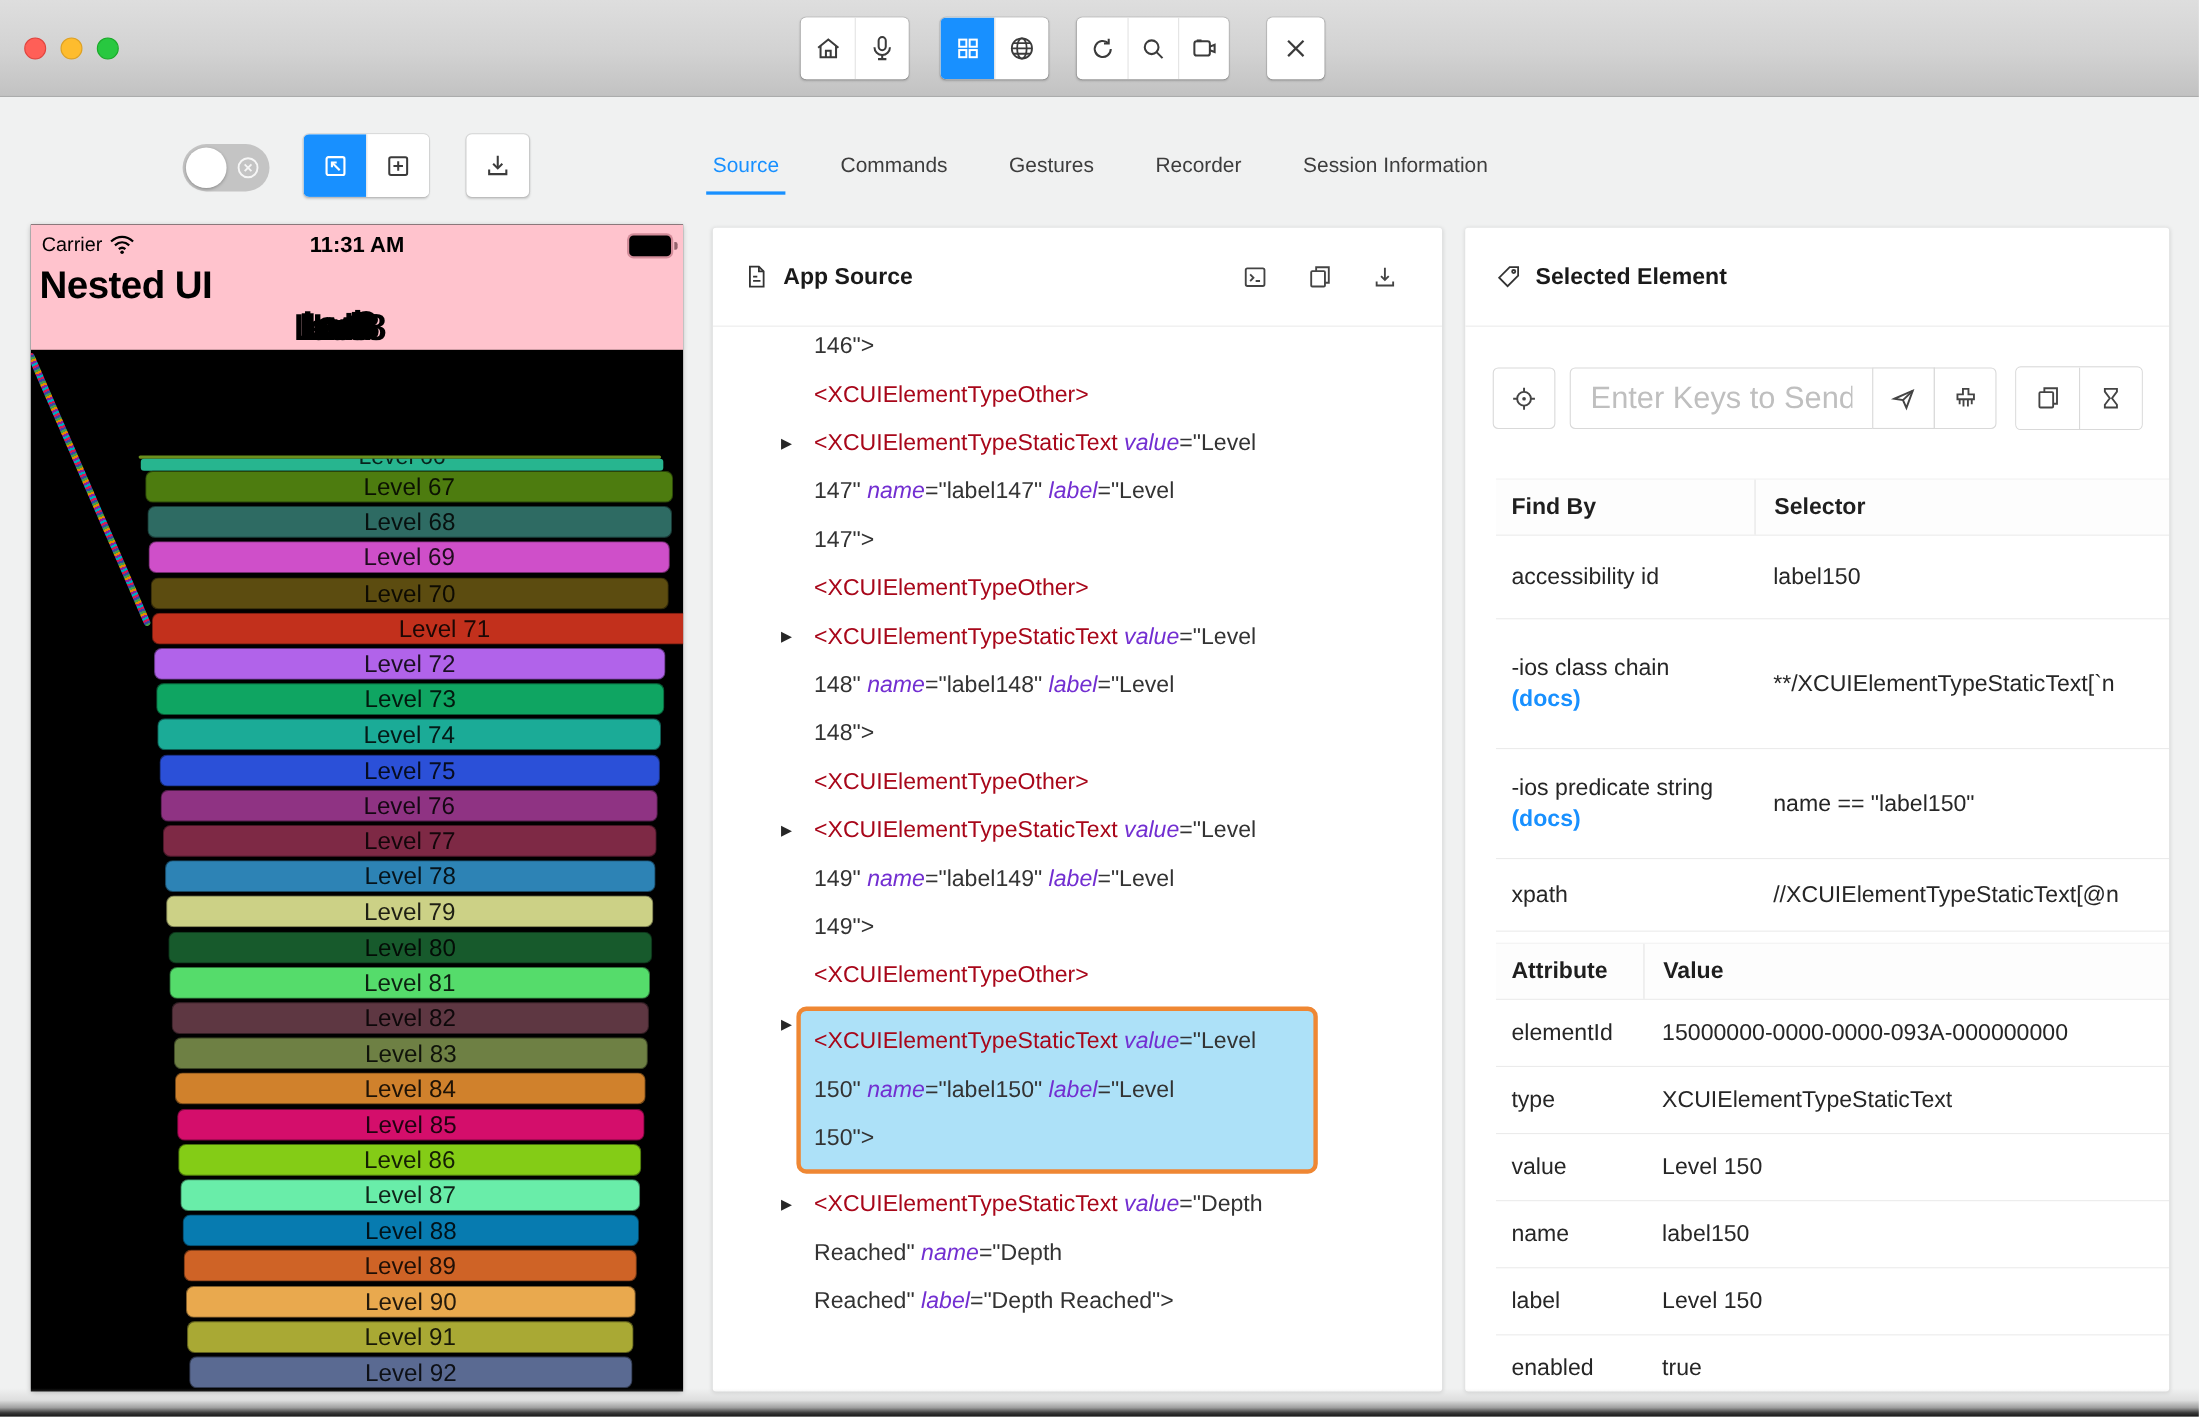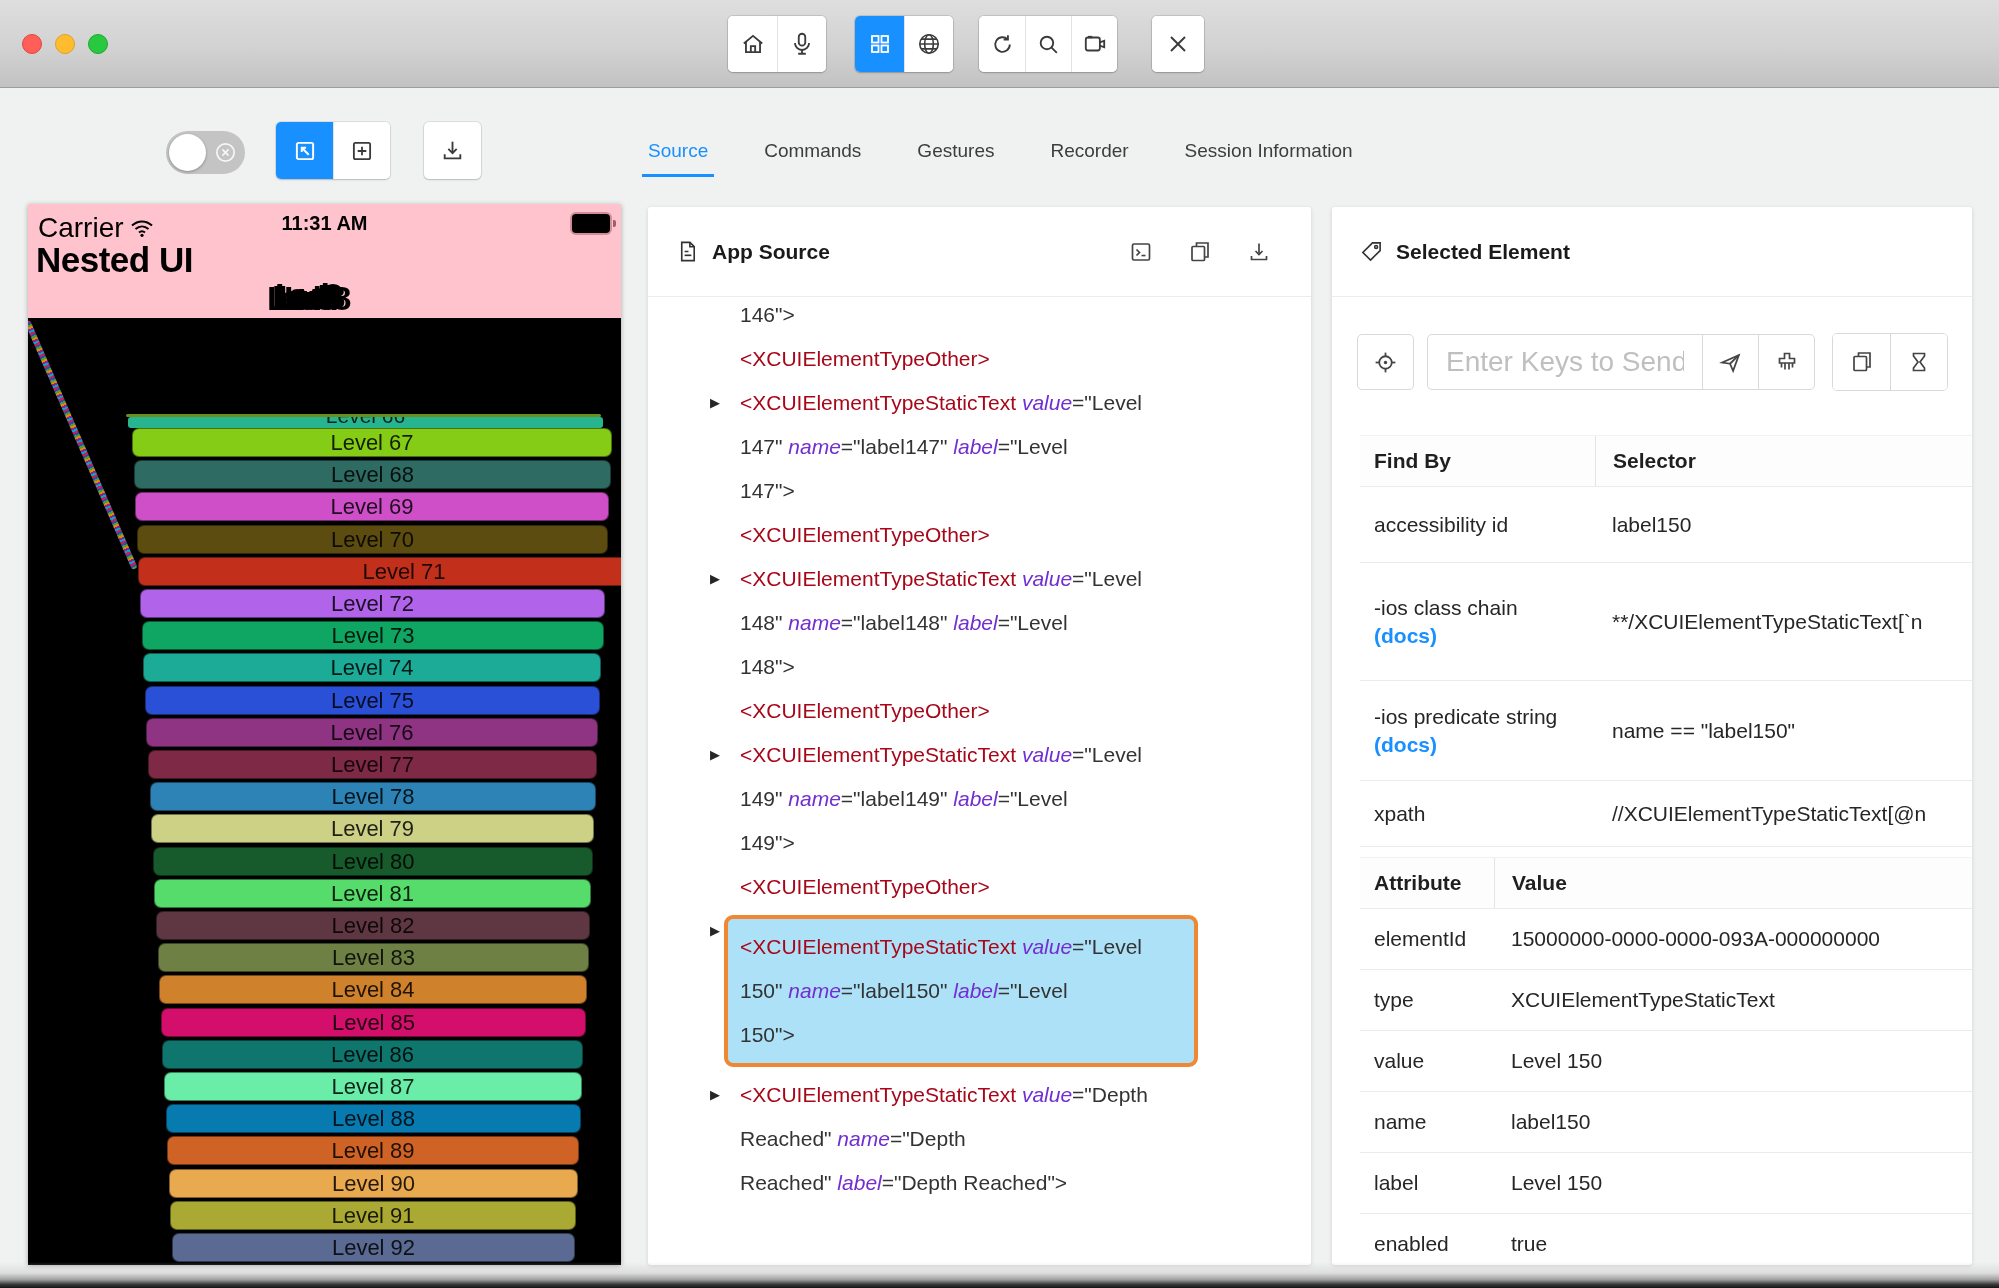--- a/index.html
+++ b/index.html
@@ -71,21 +71,21 @@
   .tab.active { color:#1890ff; }
   .tab.active::after { content:''; position:absolute; left:-6px; right:-6px; bottom:2px; height:3px; background:#1890ff; }
 
   
   .phone {
     position:absolute; left:28px; top:204px; width:593px; height:1061px;
     background:#000; overflow:hidden; box-shadow:0 1px 5px rgba(0,0,0,.3);
   }
   .phone-header { position:absolute; top:0; left:0; right:0; height:114px; background:#ffc3cd; z-index:2; }
   .statusbar { position:absolute; top:8px; left:0; right:0; height:26px; }
-  .carrier { position:absolute; left:10px; top:0; font-size:28px; font-weight:500; color:#000; display:flex; align-items:center; gap:6px; }
+  .carrier { position:absolute; left:10px; top:0; font-size:18px; font-weight:500; color:#000; display:flex; align-items:center; gap:6px; }
   .ph-time { position:absolute; left:0; right:0; top:0; text-align:center; font-size:20px; font-weight:600; color:#000; }
   .battery { position:absolute; right:11px; top:2px; width:38px; height:19px; background:#000; border-radius:4px; box-shadow:0 0 0 2px rgba(130,40,60,.35); }
   .battery::after { content:''; position:absolute; right:-6px; top:6px; width:3px; height:7px; background:rgba(60,20,30,.55); border-radius:0 2px 2px 0; }
   .app-title { position:absolute; left:8px; top:36px; font-size:35px; font-weight:800; color:#000; letter-spacing:-.5px; }
   .glitch { position:absolute; left:244px; top:74px; font-size:34px; font-weight:700; color:#000; letter-spacing:-8px; z-index:3;
             text-shadow:6px 0 #000, 12px 1px #000, -5px 1px #000, 3px -2px #000; }
   .noise-stripe {
     position:absolute; left:2px; top:116px; width:270px; height:6px; z-index:1;
     transform:rotate(66.5deg); transform-origin:left top; opacity:.9; border-radius:3px;
     background:repeating-linear-gradient(90deg,#e91e63 0 2px,#3f51b5 2px 4px,#4caf50 4px 6px,#ff9800 6px 8px,#9c27b0 8px 10px,#00bcd4 10px 12px);
@@ -293,40 +293,40 @@
     </div>
     <div class="app-title">Nested UI</div>
     <div class="glitch">Level 8</div>
   </div>
   <div class="noise-stripe"></div>
   <div class="sliver-edge" id="sliver-edge" style="background: rgb(107, 143, 29);"></div>
   <div class="sliver" id="sliver" style="background: rgb(39, 181, 143);">
       <div id="sliver-label">Level 66</div>
     </div>
   <div id="bars">
-      <div class="bar" style="background: #84cc16; top: 224px; left: 104px; width: 480px;">Level 67</div>
+      <div class="bar" style="background: #4d7c0f; top: 224px; left: 104px; width: 480px;">Level 67</div>
       <div class="bar" style="background: rgb(46, 107, 99); top: 256px; left: 106px; width: 477px;">Level 68</div>
       <div class="bar" style="background: rgb(207, 79, 201); top: 288px; left: 107px; width: 474px;">Level 69</div>
       <div class="bar" style="background: rgb(92, 76, 16); top: 321px; left: 109px; width: 471px;">Level 70</div>
       <div class="bar" style="background: rgb(194, 48, 28); top: 353px; left: 110px; width: 532px;">Level 71</div>
       <div class="bar" style="background: rgb(177, 99, 234); top: 385px; left: 112px; width: 465px;">Level 72</div>
       <div class="bar" style="background: rgb(15, 165, 98); top: 417px; left: 114px; width: 462px;">Level 73</div>
       <div class="bar" style="background: rgb(27, 171, 151); top: 449px; left: 115px; width: 458px;">Level 74</div>
       <div class="bar" style="background: rgb(43, 80, 216); top: 482px; left: 117px; width: 455px;">Level 75</div>
       <div class="bar" style="background: rgb(143, 51, 131); top: 514px; left: 118px; width: 452px;">Level 76</div>
       <div class="bar" style="background: rgb(126, 41, 69); top: 546px; left: 120px; width: 449px;">Level 77</div>
       <div class="bar" style="background: rgb(45, 131, 181); top: 578px; left: 122px; width: 446px;">Level 78</div>
       <div class="bar" style="background: rgb(204, 209, 134); top: 610px; left: 123px; width: 443px;">Level 79</div>
       <div class="bar" style="background: rgb(23, 90, 44); top: 643px; left: 125px; width: 440px;">Level 80</div>
       <div class="bar" style="background: rgb(85, 220, 107); top: 675px; left: 126px; width: 437px;">Level 81</div>
       <div class="bar" style="background: rgb(94, 55, 66); top: 707px; left: 128px; width: 434px;">Level 82</div>
       <div class="bar" style="background: rgb(110, 128, 68); top: 739px; left: 130px; width: 431px;">Level 83</div>
       <div class="bar" style="background: rgb(208, 129, 44); top: 771px; left: 131px; width: 428px;">Level 84</div>
       <div class="bar" style="background: rgb(212, 14, 107); top: 804px; left: 133px; width: 425px;">Level 85</div>
-      <div class="bar" style="background: #0f766e; top: 836px; left: 134px; width: 421px;">Level 86</div>
+      <div class="bar" style="background: #84cc16; top: 836px; left: 134px; width: 421px;">Level 86</div>
       <div class="bar" style="background: rgb(105, 237, 169); top: 868px; left: 136px; width: 418px;">Level 87</div>
       <div class="bar" style="background: rgb(7, 123, 176); top: 900px; left: 138px; width: 415px;">Level 88</div>
       <div class="bar" style="background: rgb(207, 99, 38); top: 932px; left: 139px; width: 412px;">Level 89</div>
       <div class="bar" style="background: rgb(233, 169, 78); top: 965px; left: 141px; width: 409px;">Level 90</div>
       <div class="bar" style="background: rgb(169, 169, 52); top: 997px; left: 142px; width: 406px;">Level 91</div>
       <div class="bar" style="background: rgb(90, 106, 146); top: 1029px; left: 144px; width: 403px;">Level 92</div>
     </div>
 </div>
 
 <div class="panel source-panel">

